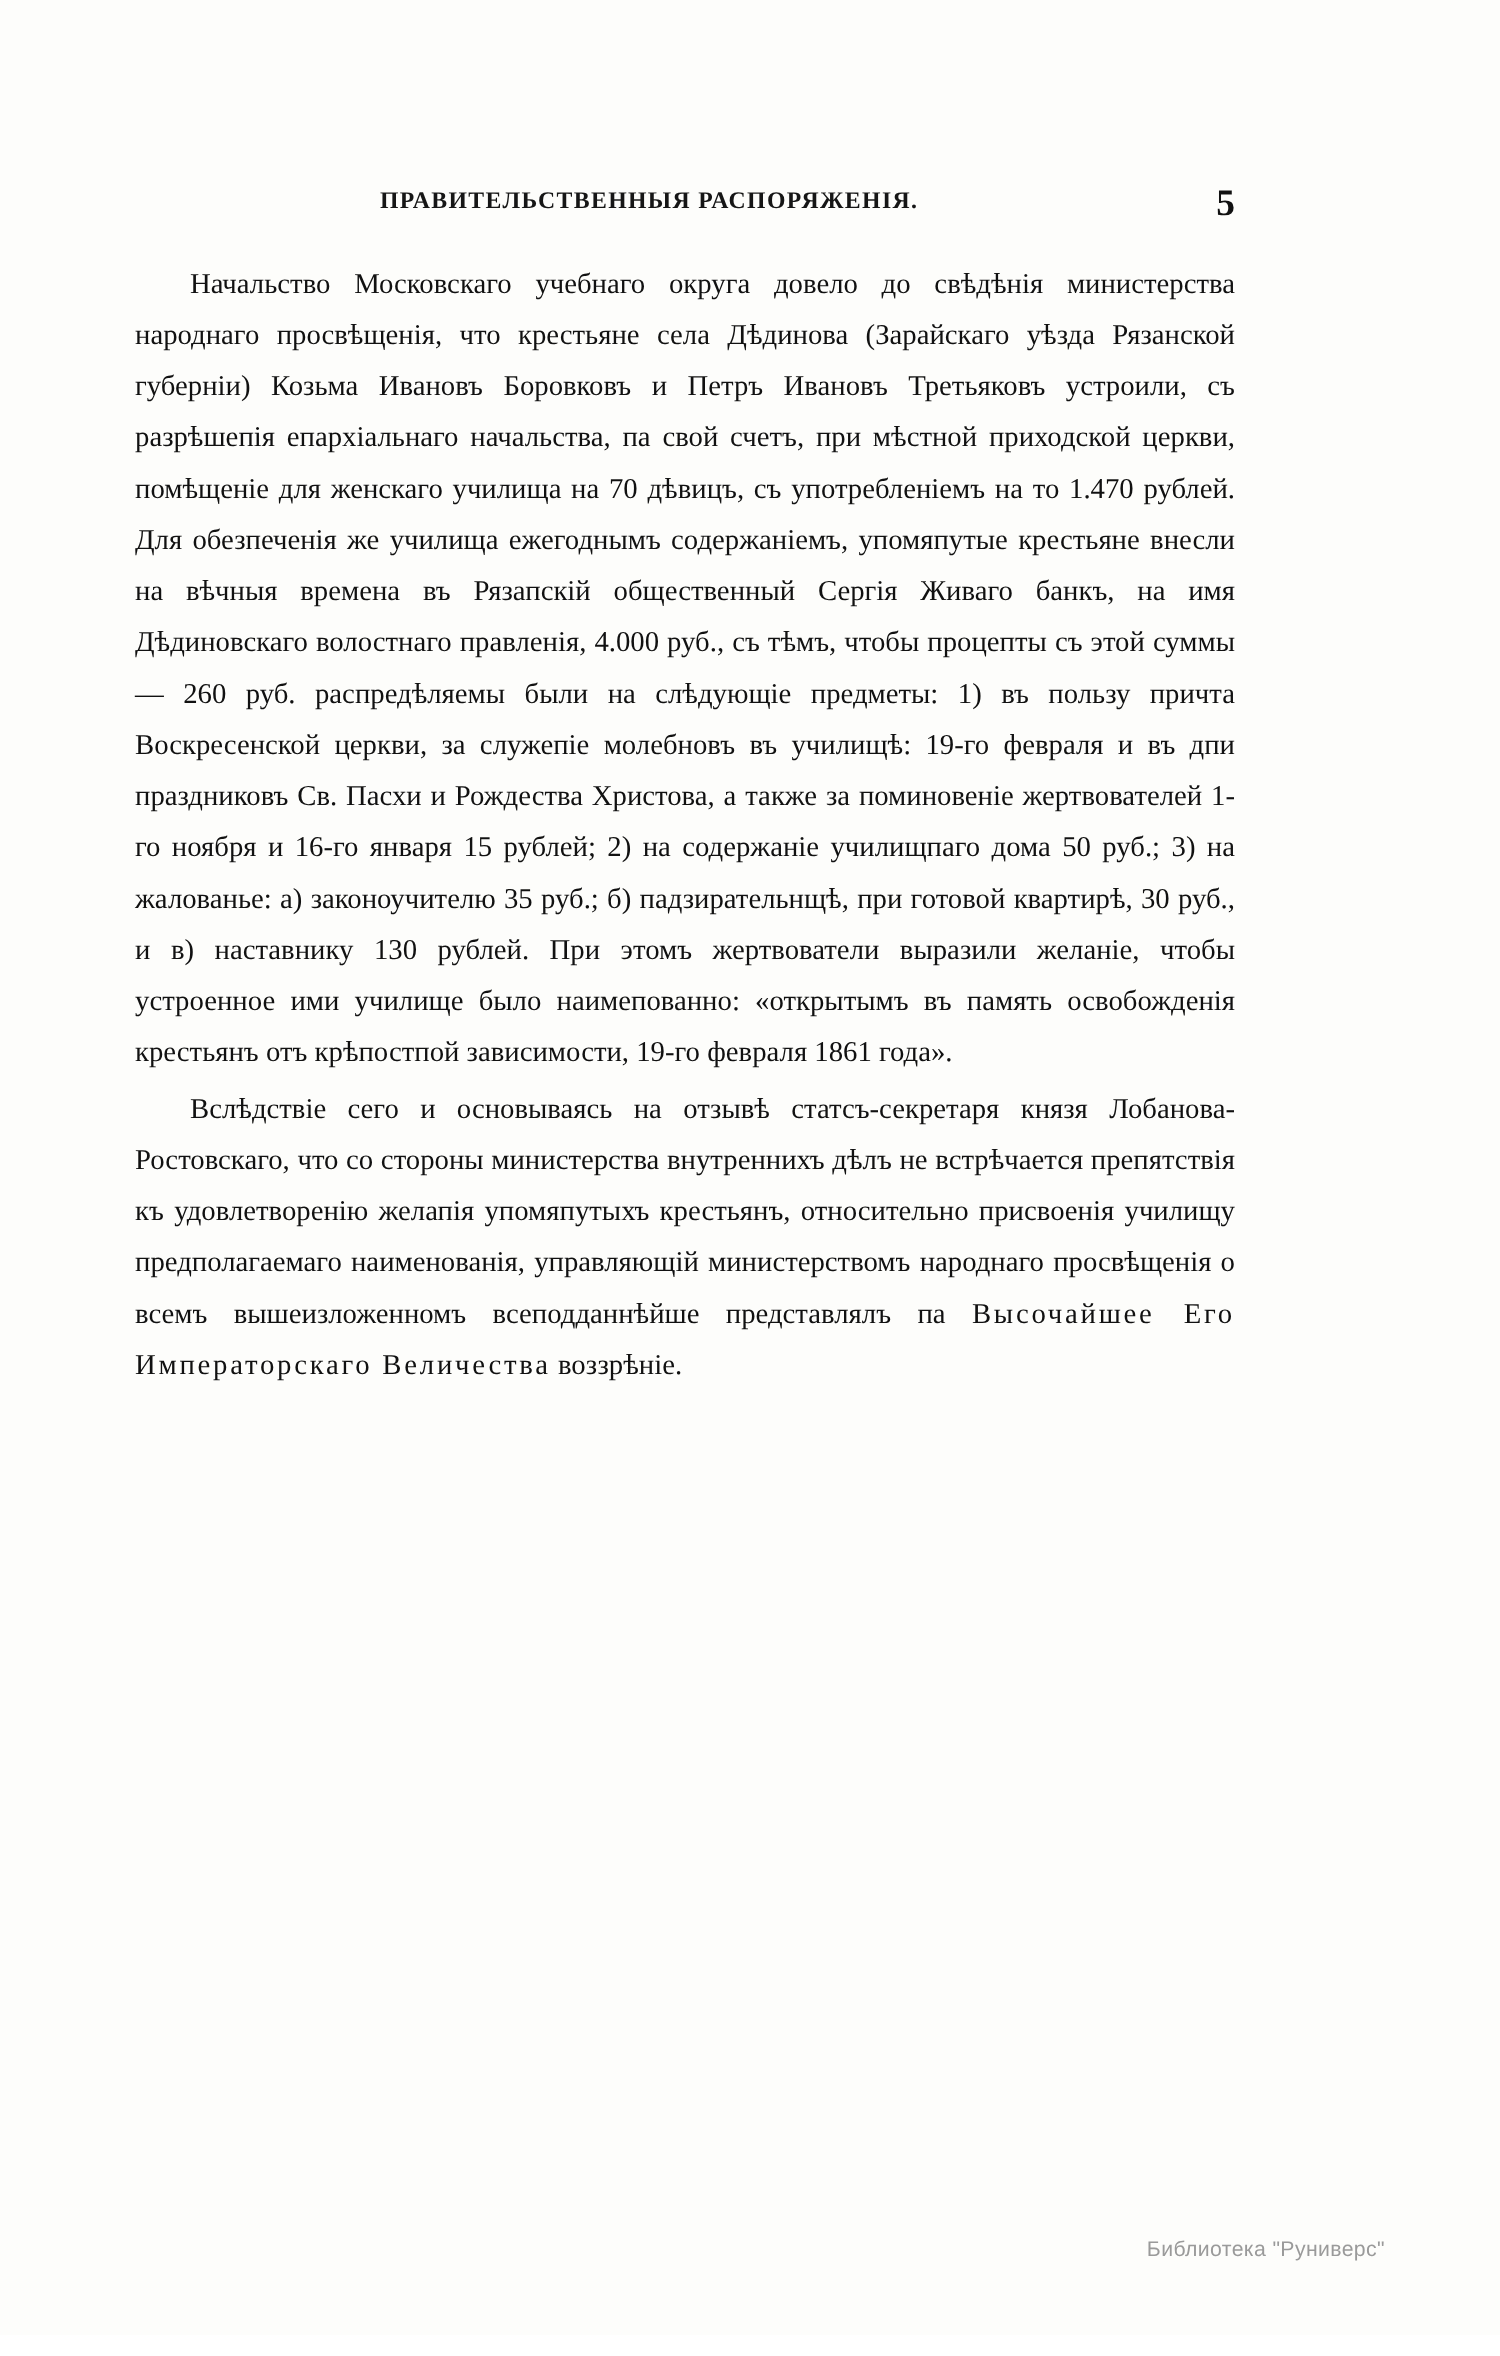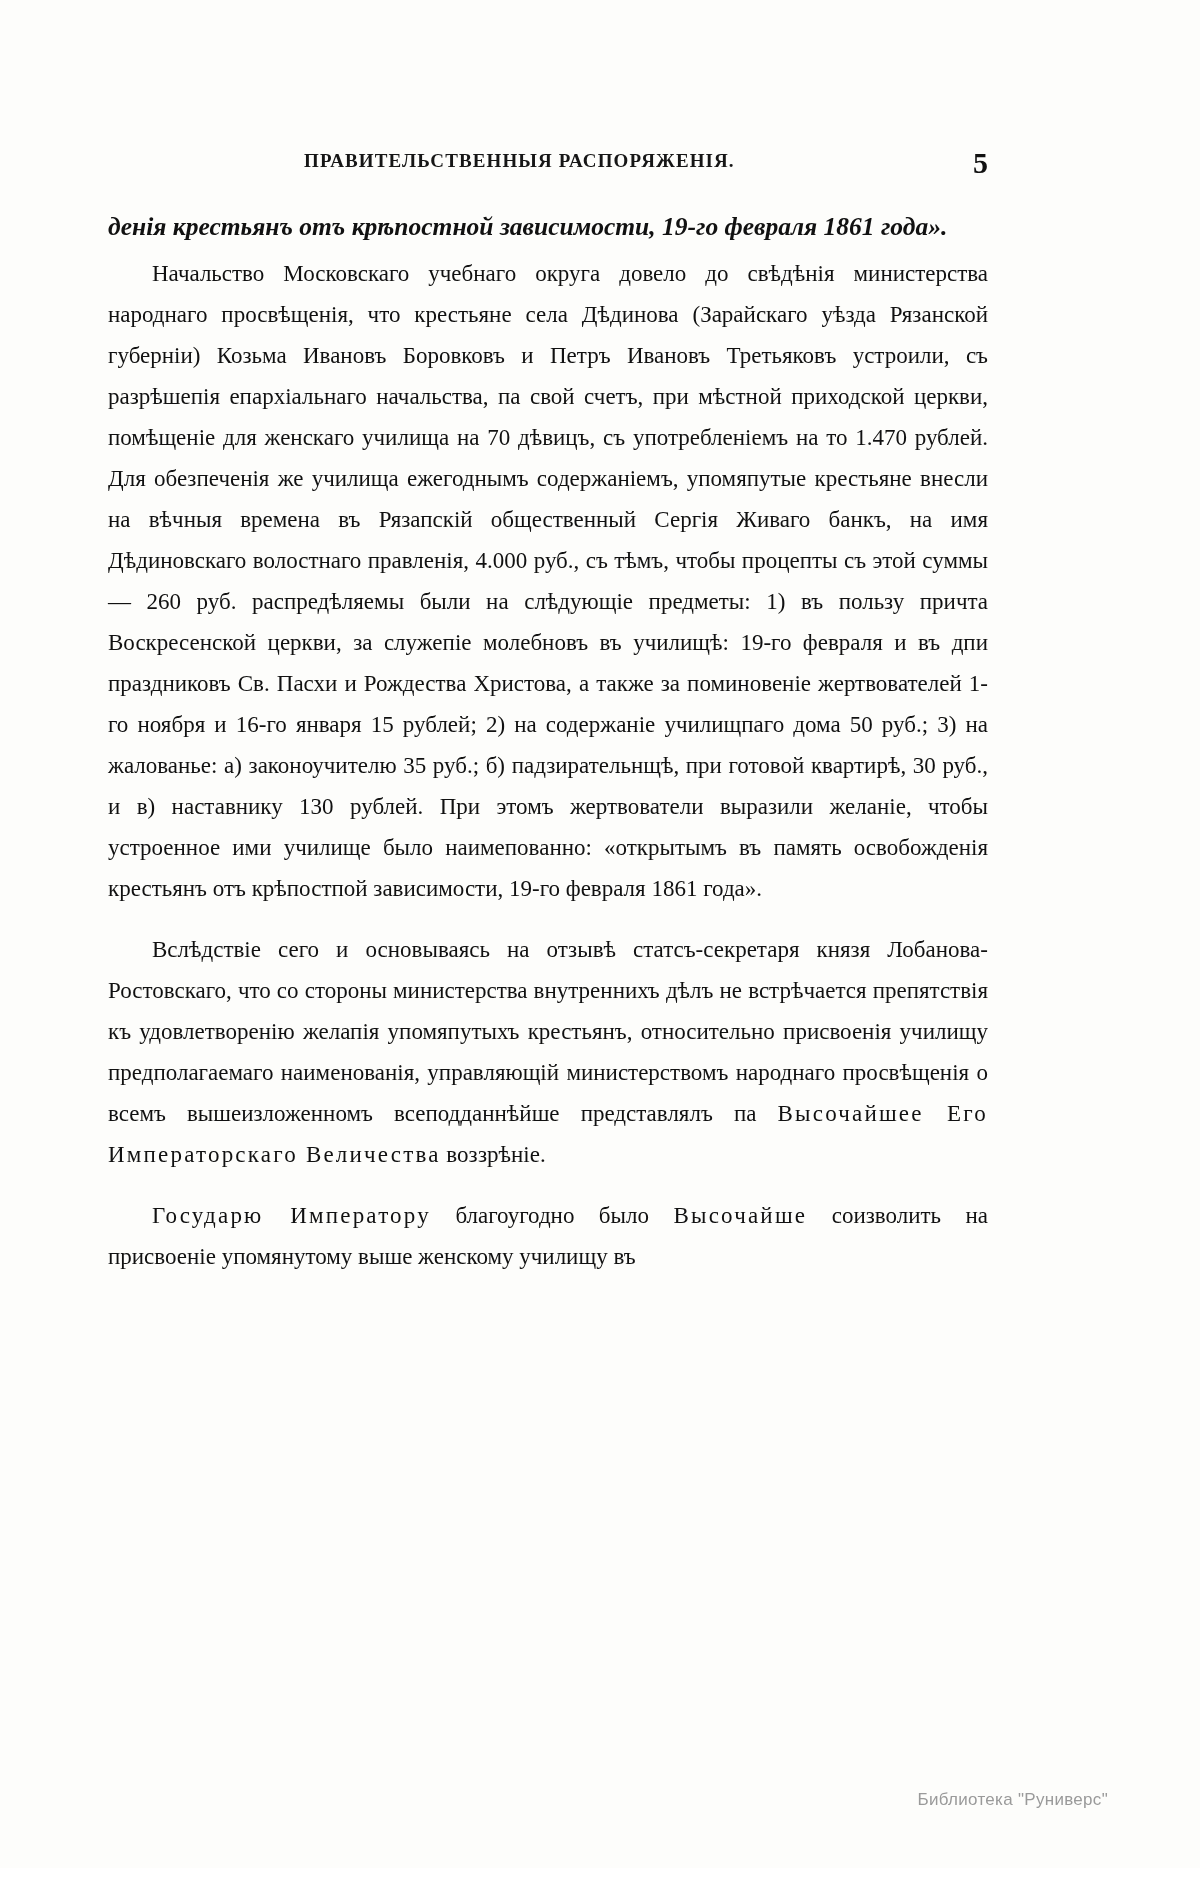--- a/index.html
+++ b/index.html
@@ -67,21 +67,21 @@
     font-weight: bold;
     font-size: 25.5px;
     line-height: 41px;
     text-indent: 0;
   }
   p.body-par {
     text-indent: 44px;
     margin-top: 6px;
   }
   p.body-par.tight {
-    margin-top: 20px;
+    margin-top: 4px;
   }
   .spaced {
     letter-spacing: 2.2px;
   }
   .footer-credit {
     position: absolute;
     right: 92px;
     bottom: 58px;
     font-family: "Liberation Sans", sans-serif;
     font-size: 17px;
@@ -93,24 +93,22 @@
 <body>
 
 <div class="page">
   <div class="content">
 
     <div class="running-head">
       <span class="title">ПРАВИТЕЛЬСТВЕННЫЯ РАСПОРЯЖЕНІЯ.</span>
       <span class="pageno">5</span>
     </div>
 
-    <p class="italic-head">денія крестьянъ отъ крѣпостной зависимости, 19-го февраля 1861 года».</p>
 
     <p class="body-par">Начальство Московскаго учебнаго округа довело до свѣдѣнія министерства народнаго просвѣщенія, что крестьяне села Дѣдинова (Зарайскаго уѣзда Рязанской губерніи) Козьма Ивановъ Боровковъ и Петръ Ивановъ Третьяковъ устроили, съ разрѣшепія епархіальнаго начальства, па свой счетъ, при мѣстной приходской церкви, помѣщеніе для женскаго училища на 70 дѣвицъ, съ употребленіемъ на то 1.470 рублей. Для обезпеченія же училища ежегоднымъ содержаніемъ, упомяпутые крестьяне внесли на вѣчныя времена въ Рязапскій общественный Сергія Живаго банкъ, на имя Дѣдиновскаго волостнаго правленія, 4.000 руб., съ тѣмъ, чтобы процепты съ этой суммы — 260 руб. распредѣляемы были на слѣдующіе предметы: 1) въ пользу причта Воскресенской церкви, за служепіе молебновъ въ училищѣ: 19-го февраля и въ дпи праздниковъ Св. Пасхи и Рождества Христова, а также за поминовеніе жертвователей 1-го ноября и 16-го января 15 рублей; 2) на содержаніе училищпаго дома 50 руб.; 3) на жалованье: а) законоучителю 35 руб.; б) падзирательнщѣ, при готовой квартирѣ, 30 руб., и в) наставнику 130 рублей. При этомъ жертвователи выразили желаніе, чтобы устроенное ими училище было наимепованно: «открытымъ въ память освобожденія крестьянъ отъ крѣпостпой зависимости, 19-го февраля 1861 года».</p>
 
     <p class="body-par tight"><span>Вслѣдствіе сего и основываясь на отзывѣ статсъ-секретаря князя Лобанова-Ростовскаго, что со стороны министерства внутреннихъ дѣлъ не встрѣчается препятствія къ удовлетворенію желапія упомяпутыхъ крестьянъ, относительно присвоенія училищу предполагаемаго наименованія, управляющій министерствомъ народнаго просвѣщенія о всемъ вышеизложенномъ всеподданнѣйше представлялъ па </span><span class="spaced">Высочайшее Его Императорскаго Величества</span><span> воззрѣніе.</span></p>
 
-    <p class="body-par tight"><span class="spaced">Государю Императору</span><span> благоугодно было </span><span class="spaced">Высочайше</span><span> соизволить на присвоеніе упомянутому выше женскому училищу въ</span></p>
 
   </div>
 
   <div class="footer-credit">Библиотека "Руниверс"</div>
 </div>
 
 </body></html>

